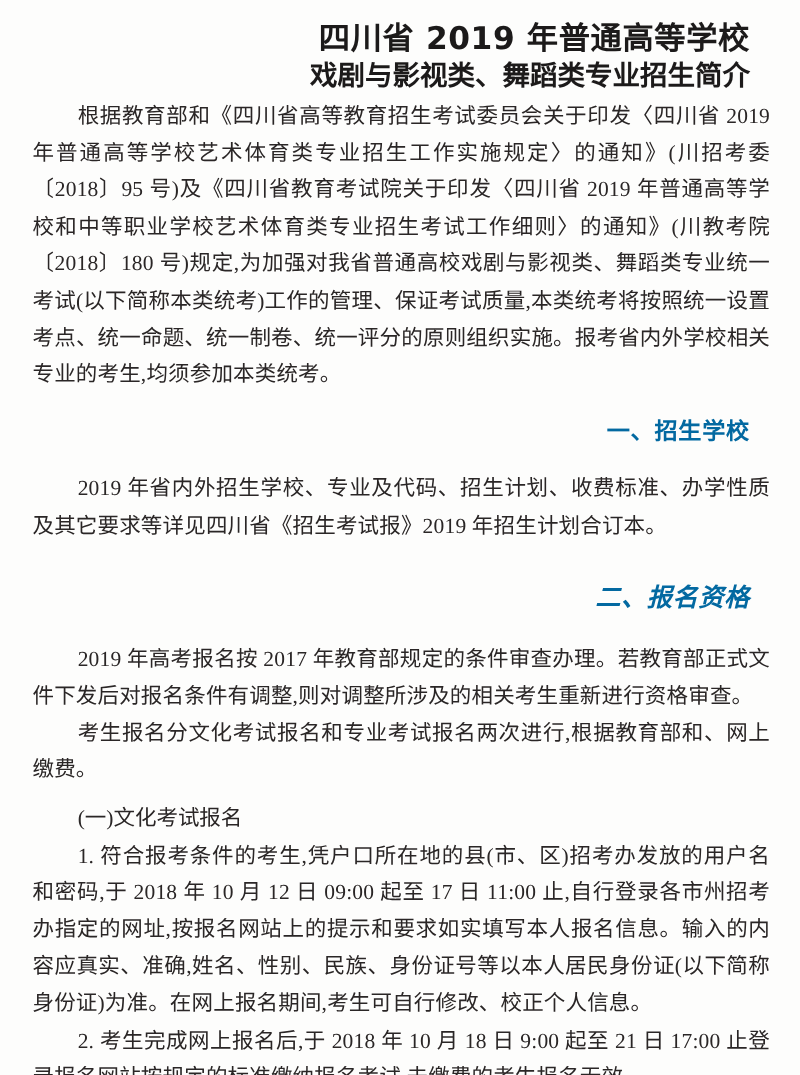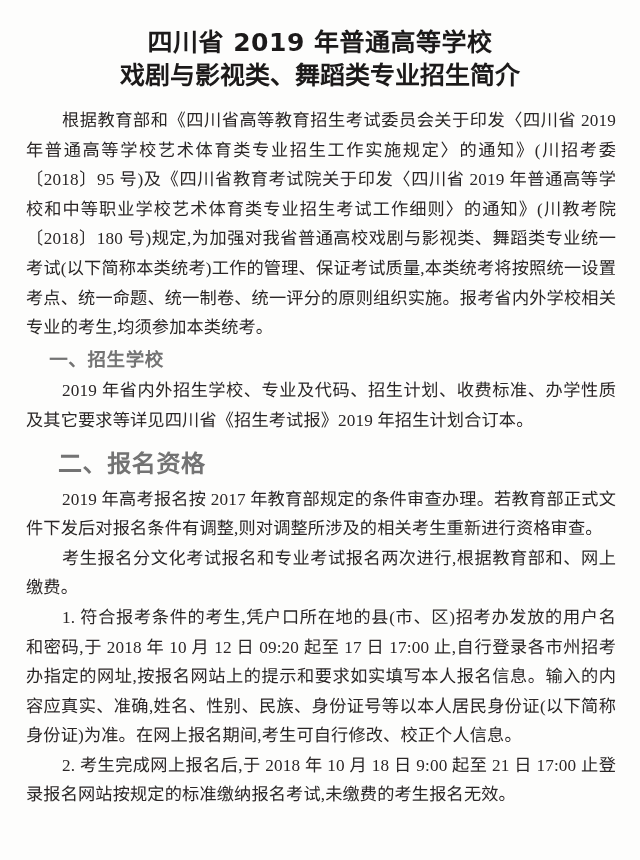--- a/index.html
+++ b/index.html
@@ -20,37 +20,37 @@
   
   #page {
     position: absolute;
     inset: 0;
     background: #fdfdfc;
     padding: 0;
     box-sizing: border-box;
   }
 
   #doc-title {
-    text-align: center;
-    margin: 12px;
+    text-align: right;
+    margin: 0;
     padding: 14px 40px 2px 40px;
     font-family: "DejaVu Sans", "Liberation Sans", sans-serif;
     font-weight: bold;
     font-size: 25px;
     line-height: 1.32;
     letter-spacing: 0.5px;
     color: #1c1a1a;
   }
   #doc-title .tline {
     display: block;
     white-space: nowrap;
   }
   #doc-title .tline.second {
     letter-spacing: 0px;
-    font-size: 25px;
+    font-size: 22px;
   }
 
   #body-col {
     padding: 0 24px 0 26px;
     box-sizing: border-box;
   }
 
   p.para {
     margin: 0;
     font-size: 17.2px;
@@ -59,36 +59,38 @@
     text-justify: inter-ideograph;
     text-align-last: left;
     letter-spacing: 0.15px;
     color: #2a2626;
   }
   p.para.indent {
     text-indent: 2.1em;
   }
 
   h2.sec-head {
-    margin: 2px;
+    margin: 16px;
     font-family: "DejaVu Sans", "Liberation Sans", sans-serif;
     font-weight: bold;
-    color: #737373;
+    color: #0369a1;
     letter-spacing: 0.6px;
+    text-align: right;
   }
   h2.sec-head.h-small {
     font-size: 18.5px;
     line-height: 29.6px;
     text-indent: 1.15em;
   }
   h2.sec-head.h-large {
-    font-size: 24px;
+    font-size: 20px;
     line-height: 38px;
     text-indent: 1.25em;
     padding-top: 7px;
+    font-style: italic;
   }
 
   h3.sub-head {
     margin: 0;
     font-size: 17.2px;
     line-height: 29.6px;
     font-weight: normal;
     text-indent: 2.1em;
     color: #2a2626;
     padding-top: 9px;
@@ -109,17 +111,18 @@
     <p class="para indent">根据教育部和《四川省高等教育招生考试委员会关于印发〈四川省 2019 年普通高等学校艺术体育类专业招生工作实施规定〉的通知》(川招考委〔2018〕95 号)及《四川省教育考试院关于印发〈四川省 2019 年普通高等学校和中等职业学校艺术体育类专业招生考试工作细则〉的通知》(川教考院〔2018〕180 号)规定,为加强对我省普通高校戏剧与影视类、舞蹈类专业统一考试(以下简称本类统考)工作的管理、保证考试质量,本类统考将按照统一设置考点、统一命题、统一制卷、统一评分的原则组织实施。报考省内外学校相关专业的考生,均须参加本类统考。</p>
 
     <h2 class="sec-head h-small">一、招生学校</h2>
     <p class="para indent">2019 年省内外招生学校、专业及代码、招生计划、收费标准、办学性质及其它要求等详见四川省《招生考试报》2019 年招生计划合订本。</p>
 
     <h2 class="sec-head h-large">二、报名资格</h2>
     <p class="para indent">2019 年高考报名按 2017 年教育部规定的条件审查办理。若教育部正式文件下发后对报名条件有调整,则对调整所涉及的相关考生重新进行资格审查。</p>
 
     <p class="para indent">考生报名分文化考试报名和专业考试报名两次进行,根据教育部和、网上缴费。</p>
 
-    <p class="para indent">1. 符合报考条件的考生,凭户口所在地的县(市、区)招考办发放的用户名和密码,于 2018 年 10 月 12 日 09:20 起至 17 日 17:00 止,自行登录各市州招考办指定的网址,按报名网站上的提示和要求如实填写本人报名信息。输入的内容应真实、准确,姓名、性别、民族、身份证号等以本人居民身份证(以下简称身份证)为准。在网上报名期间,考生可自行修改、校正个人信息。</p>
+    <h3 class="sub-head">(一)文化考试报名</h3>
+    <p class="para indent">1. 符合报考条件的考生,凭户口所在地的县(市、区)招考办发放的用户名和密码,于 2018 年 10 月 12 日 09:00 起至 17 日 11:00 止,自行登录各市州招考办指定的网址,按报名网站上的提示和要求如实填写本人报名信息。输入的内容应真实、准确,姓名、性别、民族、身份证号等以本人居民身份证(以下简称身份证)为准。在网上报名期间,考生可自行修改、校正个人信息。</p>
     <p class="para indent">2. 考生完成网上报名后,于 2018 年 10 月 18 日 9:00 起至 21 日 17:00 止登录报名网站按规定的标准缴纳报名考试,未缴费的考生报名无效。</p>
 
   </div>
 </div>
 
 </body></html>

